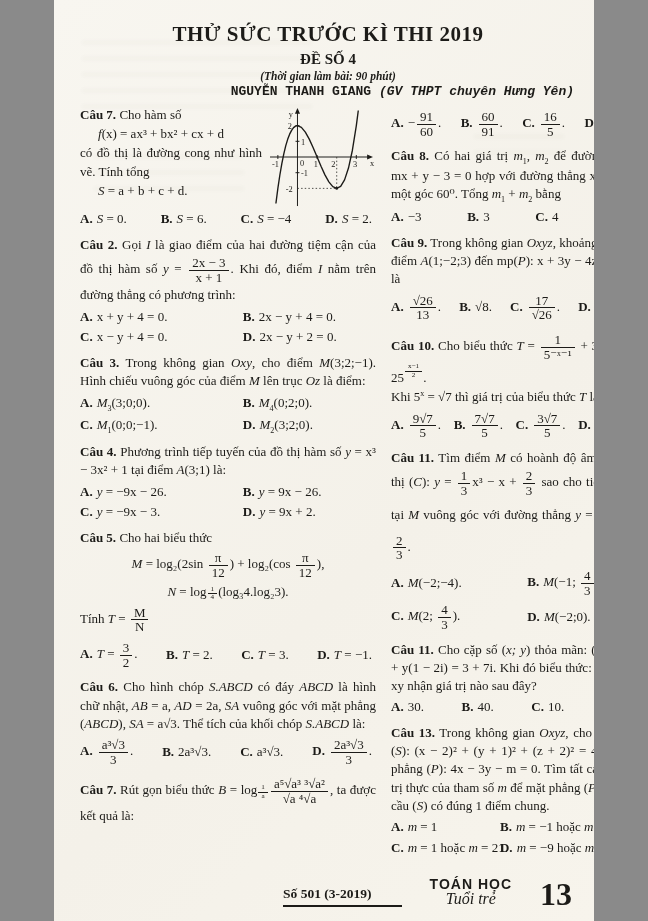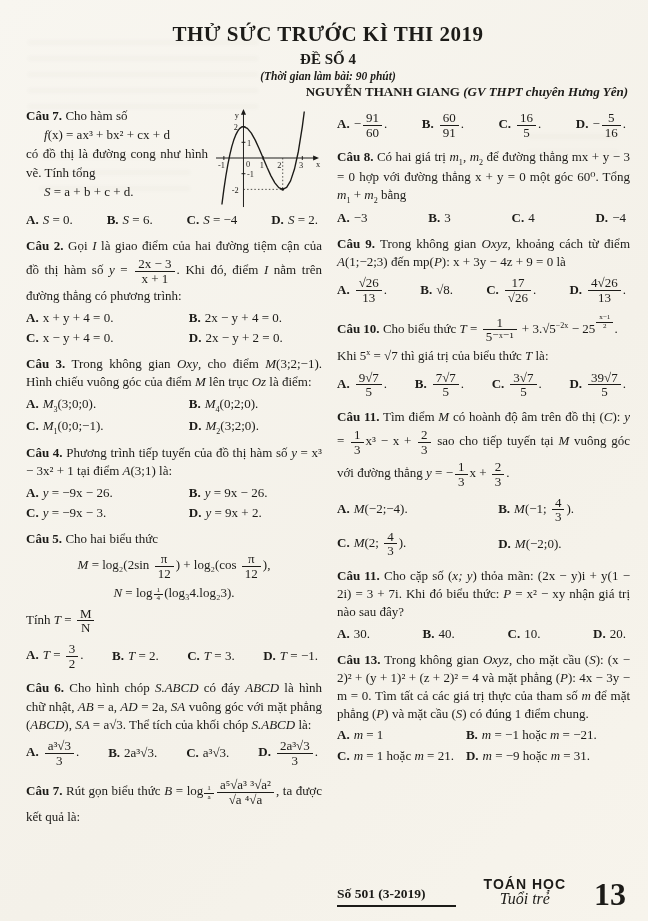--- a/index.html
+++ b/index.html
@@ -1,31 +1,31 @@
 <!DOCTYPE html>
 <html><head>
 <meta charset="utf-8">
 <style>
   html,body{margin:0;padding:0;background:#8a8a8a;}
   .page{
-    position:relative;width:648px;height:921px;box-sizing:border-box;
+    position:relative;width:540px;height:921px;box-sizing:border-box;
     margin:0 auto;background:linear-gradient(135deg,#f8f6f0 0%,#f4f1e9 60%,#f7f4ec 100%);
     font-family:"Liberation Serif","DejaVu Serif",serif;color:#1c1b18;
     padding:20px 18px 10px 26px;overflow:hidden;
   }
   .smudge{position:absolute;pointer-events:none;opacity:.45;filter:blur(2px);
     background:repeating-linear-gradient(0deg,rgba(110,95,70,.10) 0 3px,transparent 3px 16px);}
   .s1{left:28px;top:38px;width:230px;height:70px;}
   .s2{left:40px;top:150px;width:150px;height:40px;}
   .s3{right:30px;top:128px;width:90px;height:26px;}
   header{text-align:center;}
   .title{font-size:21px;font-weight:700;letter-spacing:.5px;margin:2px 0 4px;}
   .subtitle{font-size:15px;font-weight:700;margin:2px 0;}
   .time{font-size:11.5px;font-weight:700;font-style:italic;margin:1px 0 2px;}
-  .author-line{text-align:right;font-size:13px;padding-right:2px;margin:1px 0 6px;}
+  .author-line{text-align:right;font-size:13px;padding-right:2px;margin:1px 0 6px;font-family:Liberation Mono, monospace;}
   .author{font-weight:700;}
   .affil{font-style:italic;font-weight:700;}
   .cols{display:flex;gap:15px;}
   .col{flex:0 0 296px;}
   .col.right{flex:1;}
   .question{margin:0 0 7px 0;}
   .stem{margin:1px 0;font-size:13px;line-height:1.40;text-align:justify;}
   .ql{font-weight:700;}
   .fml{margin:2px 0;font-size:13px;line-height:1.25;}
   .ctr{text-align:center;}

